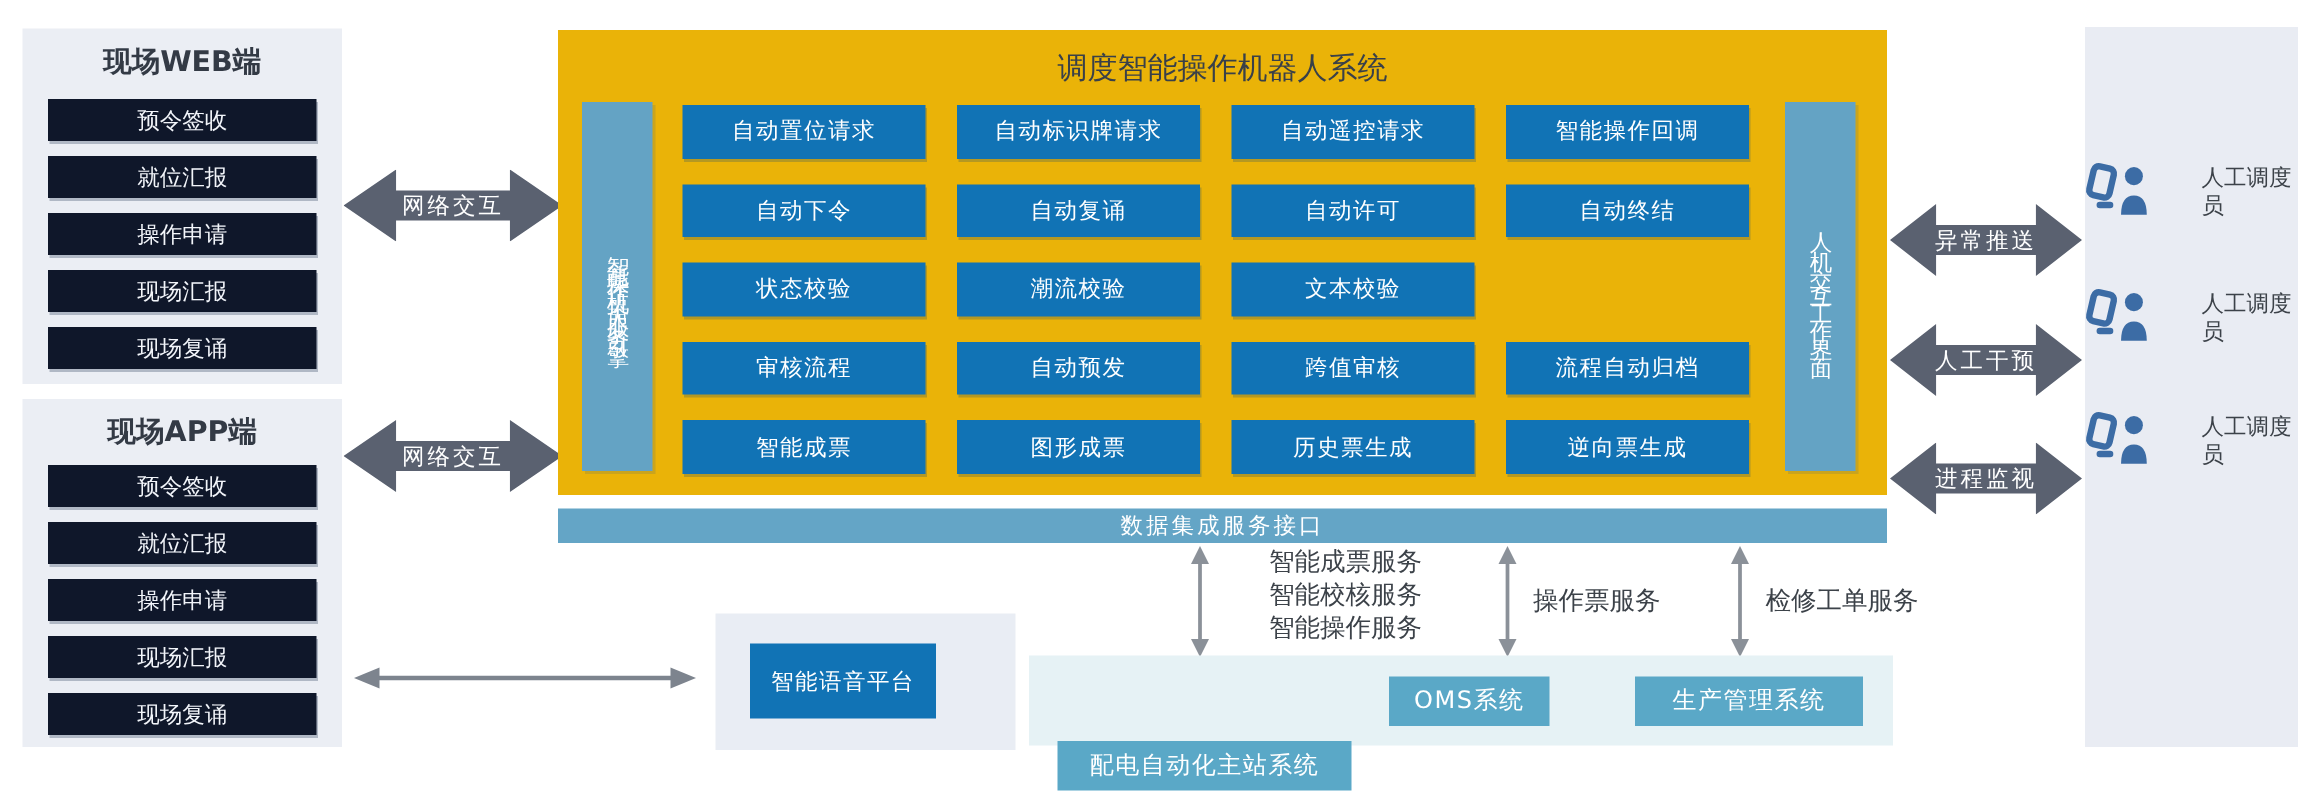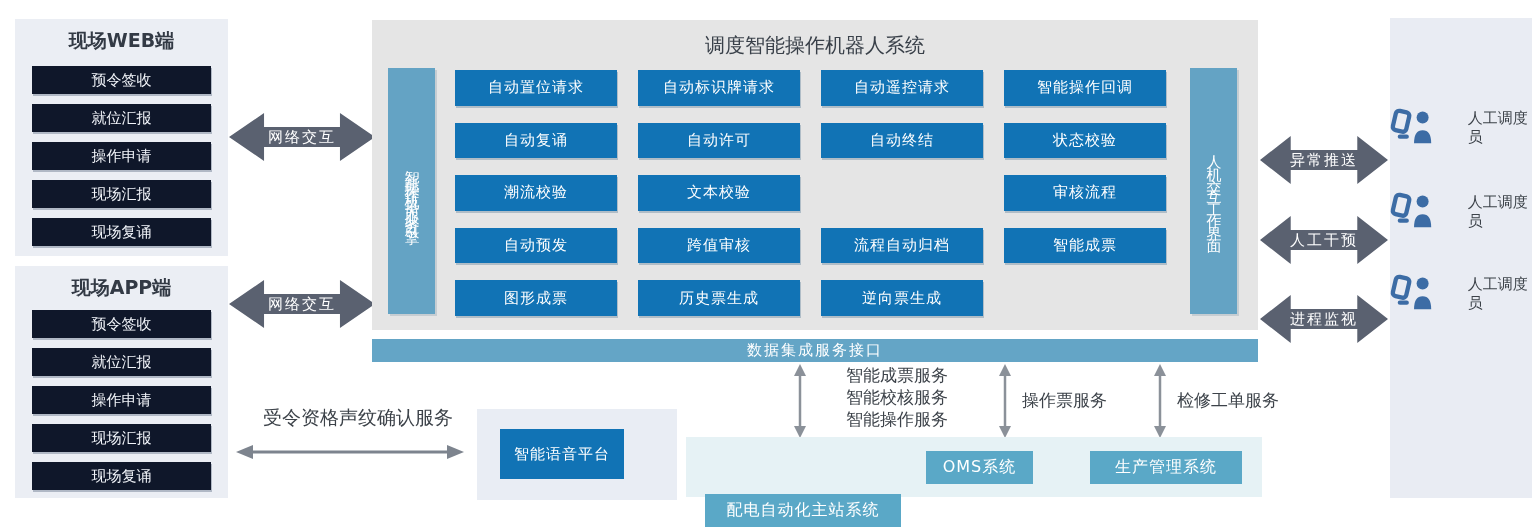--- a/index.html
+++ b/index.html
@@ -13,21 +13,21 @@
   .side-item { position:relative; margin:10px auto 0 auto; width:179px; height:28px; background:#0f172a;
                color:#f2f5fa; font-size:15px; text-align:center; line-height:28px;
                box-shadow:1px 2px 0 rgba(40,58,90,.30); }
 
   
   .thick-arrow { position:absolute; background:#5a6170; display:flex; align-items:center; justify-content:center;
     clip-path:polygon(0% 50%, 24% 0%, 24% 29%, 76% 29%, 76% 0%, 100% 50%, 76% 100%, 76% 71%, 24% 71%, 24% 100%); }
   .thick-arrow span { color:#ffffff; font-size:15px; letter-spacing:2px; }
 
   
-  .main-panel { position:absolute; left:372px; top:20px; width:886px; height:310px; background:#e5e5e5; }
+  .main-panel { position:absolute; left:372px; top:20px; width:886px; height:310px; background:#eab308; }
   .main-title { position:absolute; left:0; top:12px; width:100%; text-align:center; font-size:20px; color:#394049; }
   .v-bar { position:absolute; top:48px; width:47px; height:246px; background:#64a3c4; color:#ffffff;
            display:flex; align-items:center; justify-content:center;
            writing-mode:vertical-rl; text-orientation:upright; font-size:15px;
            box-shadow:2px 2px 0 rgba(60,100,130,.18); }
   .v-bar.left { left:16px; letter-spacing:6px; }
   .v-bar.right { left:818px; letter-spacing:12px; }
   .func-grid { position:absolute; left:83px; top:50px; width:711px; height:246px;
                display:grid; grid-template-columns:repeat(4,1fr); grid-auto-rows:1fr; gap:17px 21px; }
   .func-btn { background:#1173b5; color:#ffffff; font-size:15px; display:flex; align-items:center; justify-content:center;
@@ -92,20 +92,21 @@
 
   <div class="main-panel">
     <div class="main-title">调度智能操作机器人系统</div>
     <div class="v-bar left">智能操作机器人服务引擎</div>
     <div class="v-bar right">人机交互工作界面</div>
     <div class="func-grid">
       <div class="func-btn">自动置位请求</div>
       <div class="func-btn">自动标识牌请求</div>
       <div class="func-btn">自动遥控请求</div>
       <div class="func-btn">智能操作回调</div>
+      <div class="func-btn">自动下令</div>
       <div class="func-btn">自动复诵</div>
       <div class="func-btn">自动许可</div>
       <div class="func-btn">自动终结</div>
       <div class="func-btn">状态校验</div>
       <div class="func-btn">潮流校验</div>
       <div class="func-btn">文本校验</div>
       <div class="grid-spacer"></div>
       <div class="func-btn">审核流程</div>
       <div class="func-btn">自动预发</div>
       <div class="func-btn">跨值审核</div>
@@ -145,21 +146,20 @@
 
   <div class="ext-panel">
     <div class="ext-btn" style="left:19px;width:196px;margin-top:43px;">配电自动化主站系统</div>
     <div class="ext-btn" style="left:240px;width:107px;">OMS系统</div>
     <div class="ext-btn" style="left:404px;width:152px;">生产管理系统</div>
   </div>
 
   <div class="voice-panel">
     <div class="voice-btn">智能语音平台</div>
   </div>
-  <div class="voice-label">受令资格声纹确认服务</div>
   <svg class="voice-arrow" width="228" height="16" viewBox="0 0 228 16">
     <line x1="12" y1="8" x2="216" y2="8" stroke="#7d848e" stroke-width="3"></line>
     <polygon points="0,8 17,1 17,15" fill="#7d848e"></polygon>
     <polygon points="228,8 211,1 211,15" fill="#7d848e"></polygon>
   </svg>
 
   <div class="thick-arrow" style="left:1260px;top:136px;width:128px;height:48px;">
     <span>异常推送</span>
   </div>
   <div class="thick-arrow" style="left:1260px;top:216px;width:128px;height:48px;">

